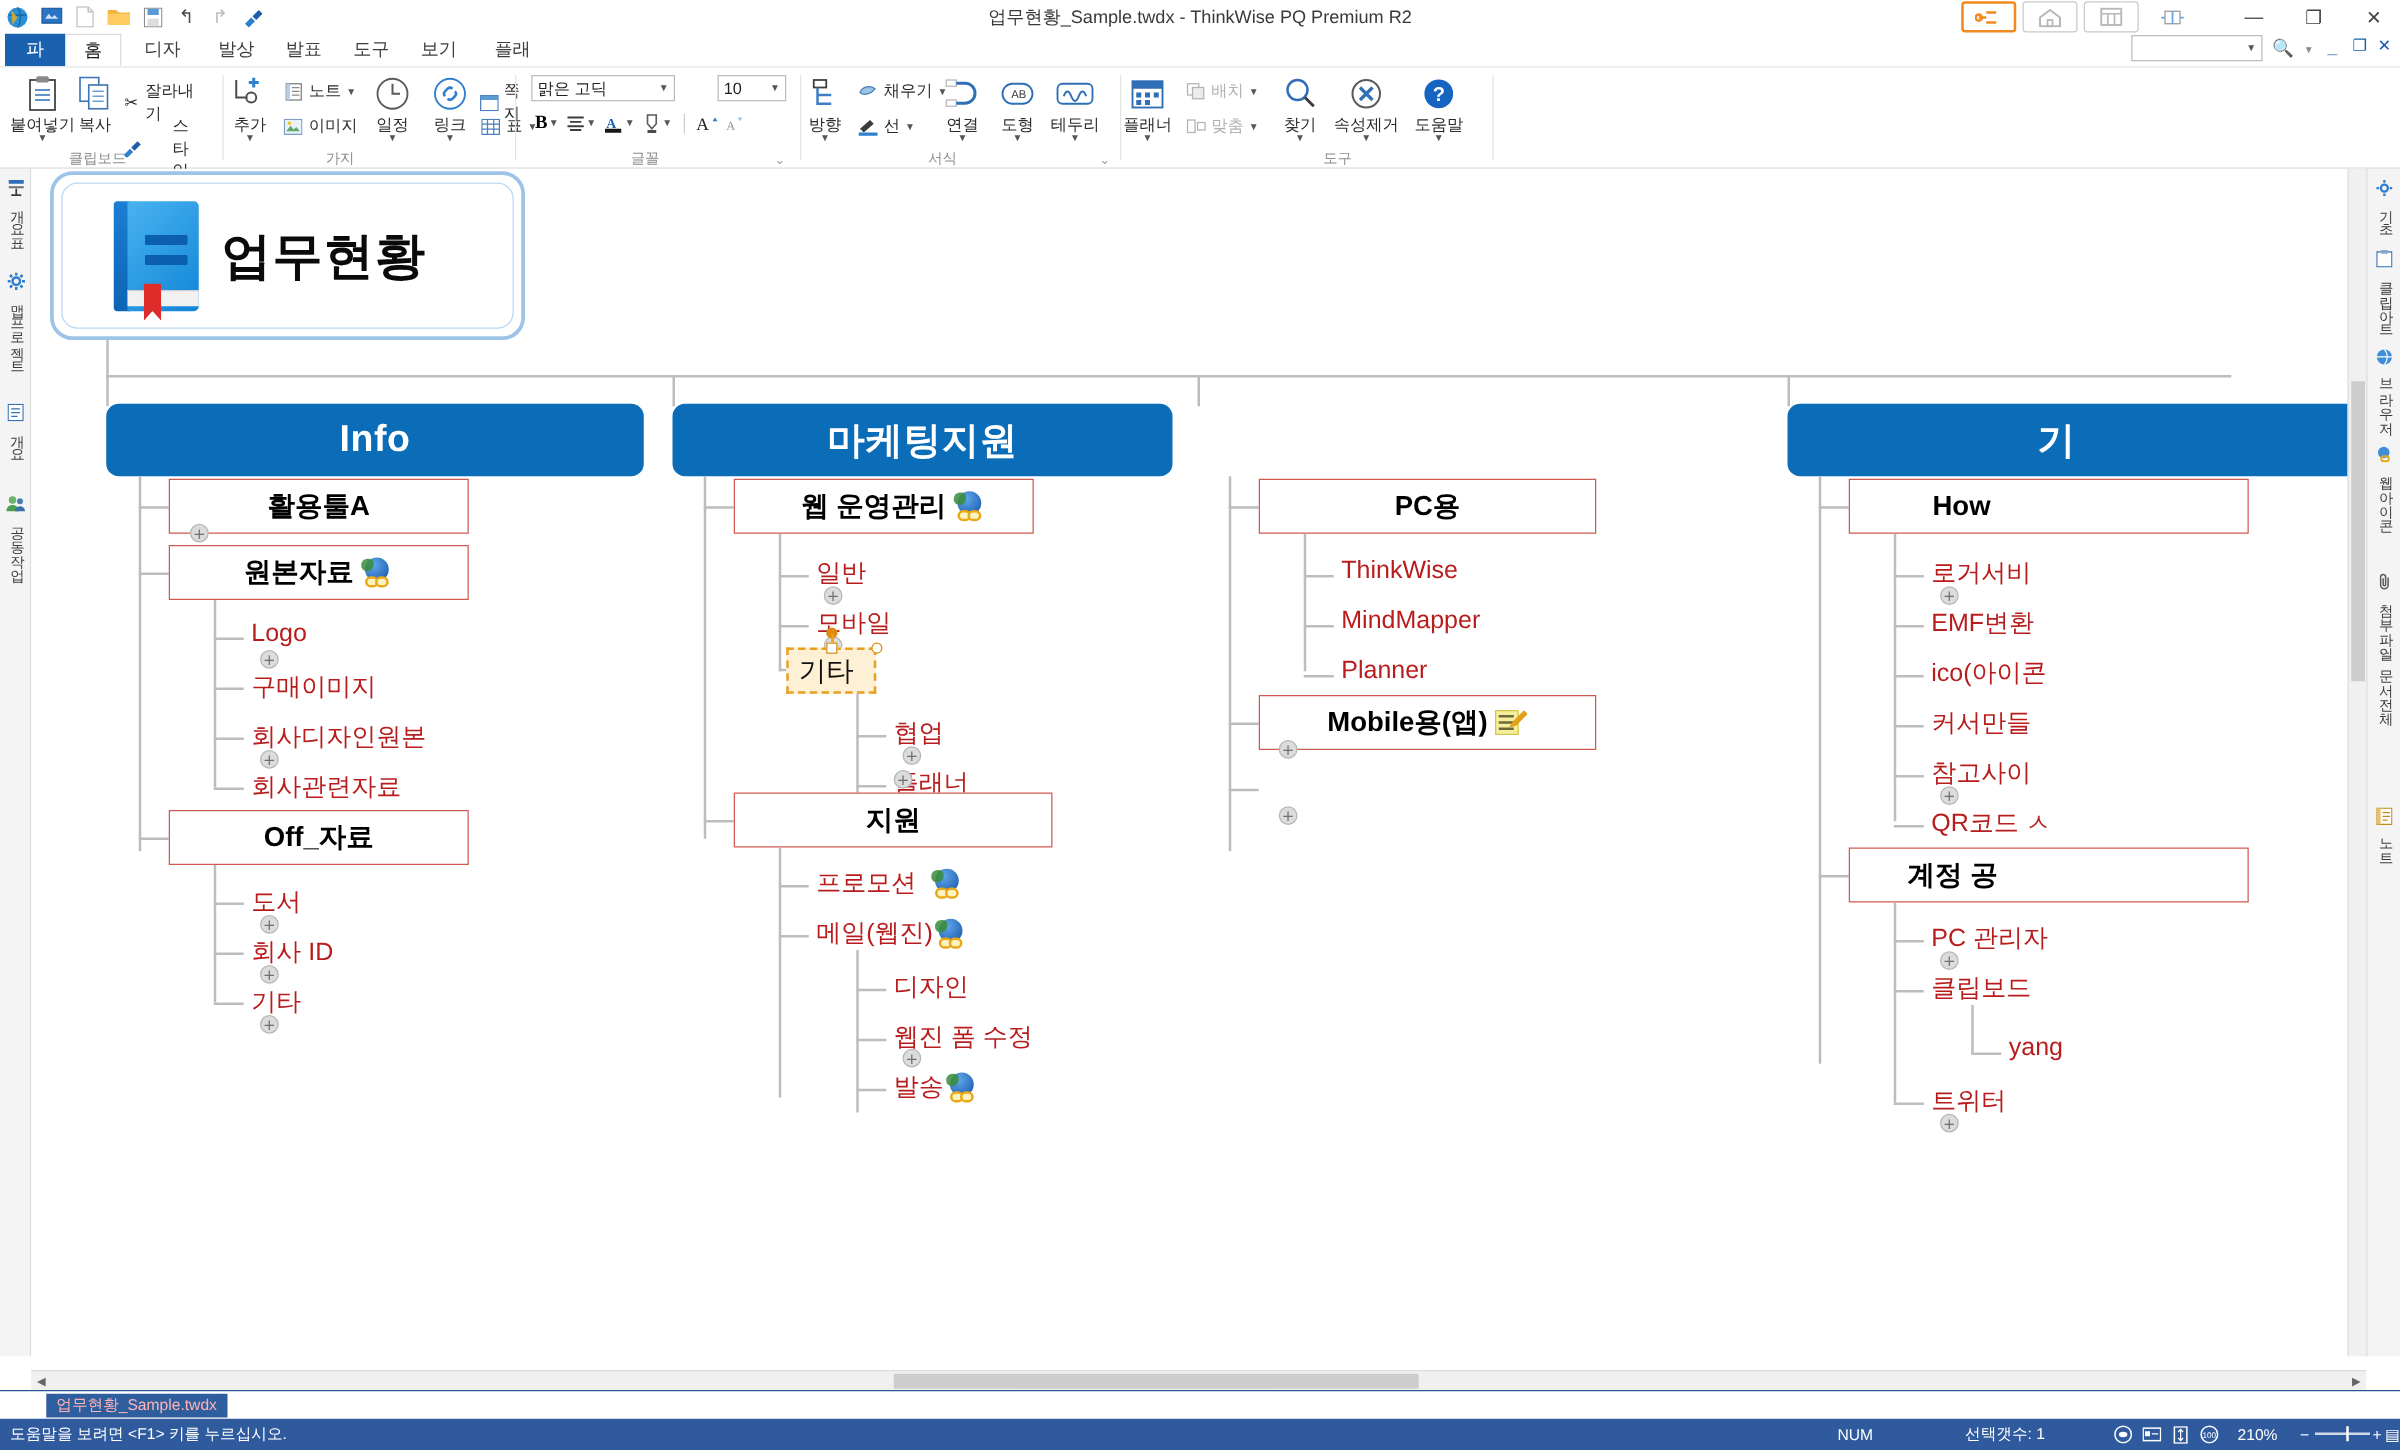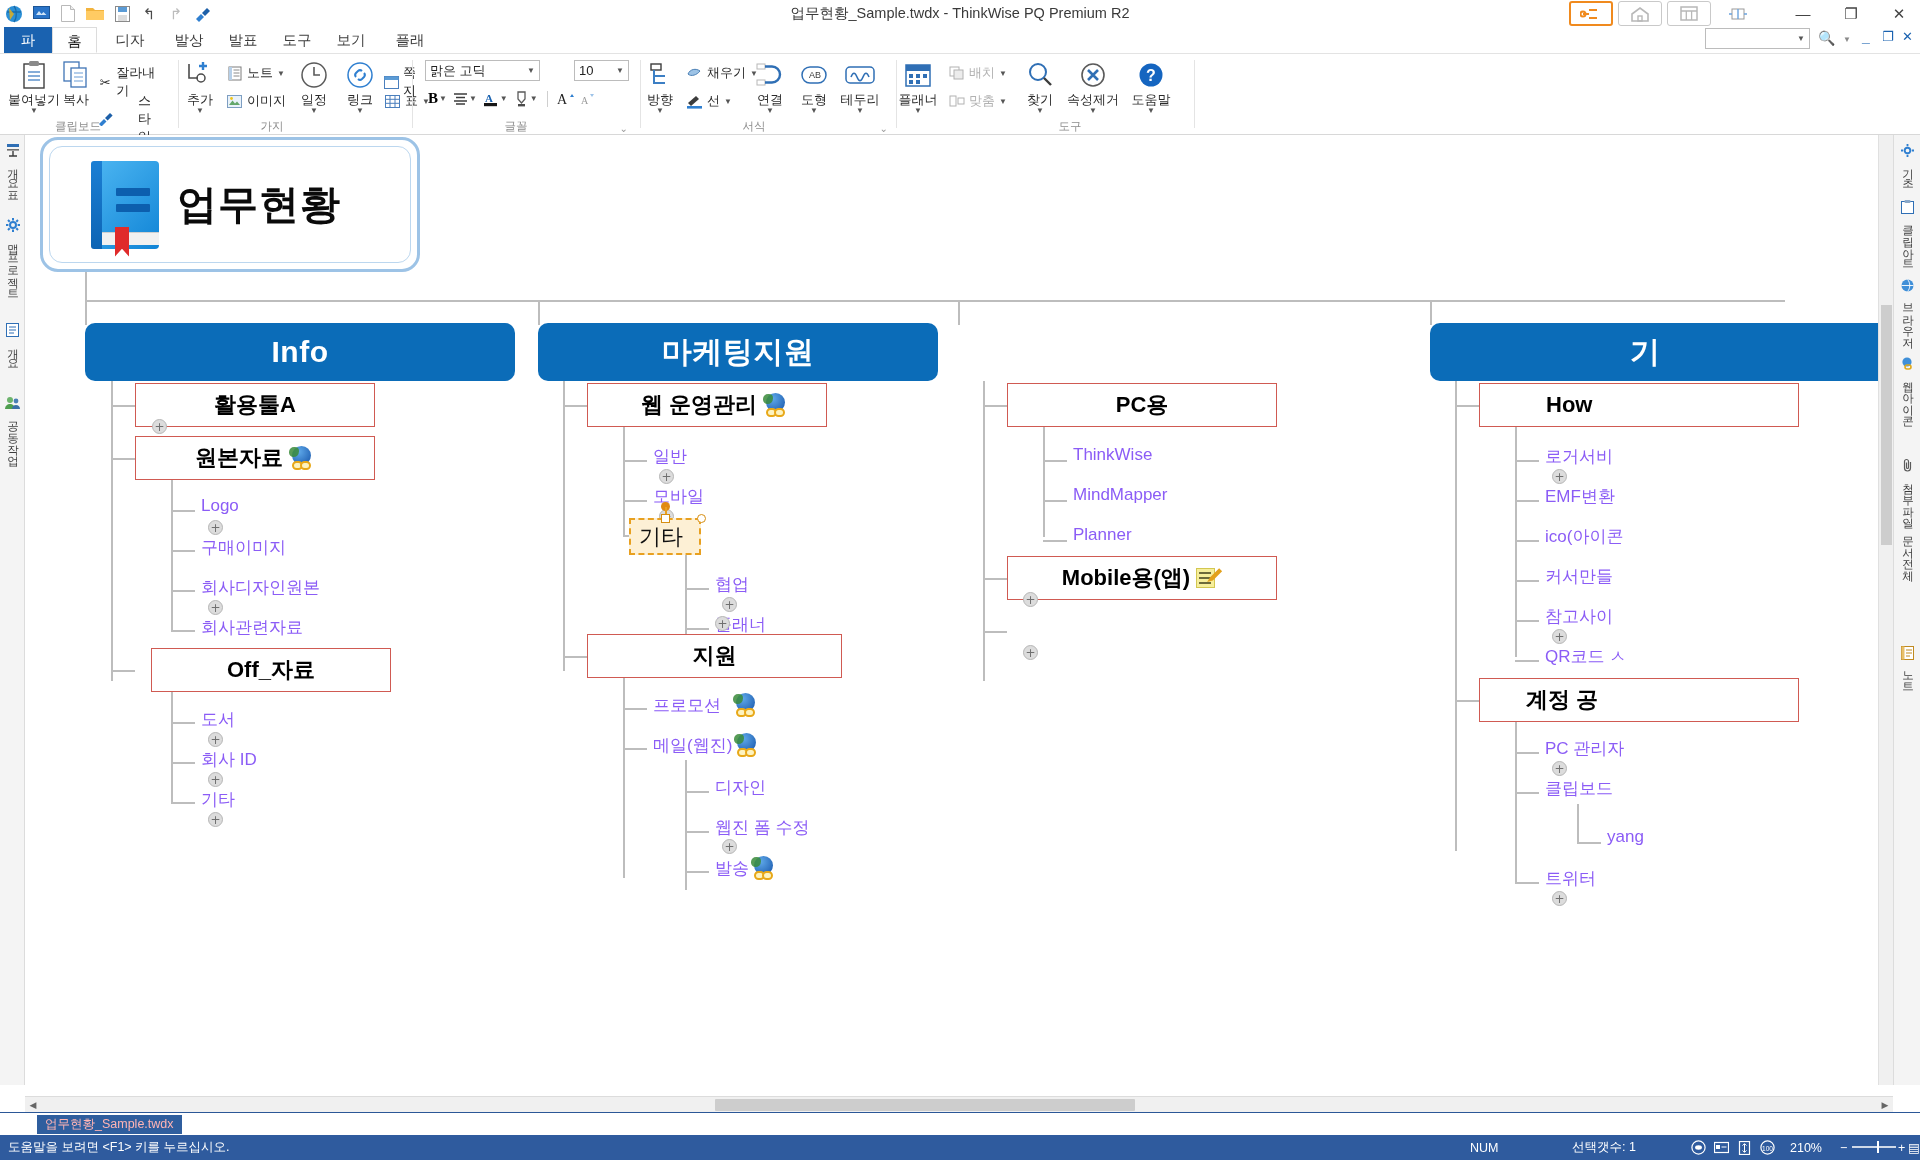--- a/index.html
+++ b/index.html
@@ -95,21 +95,21 @@
   .l1node {
     position:absolute; height:58px; background:#0b6cb8; border-radius:10px;
     display:flex; align-items:center; justify-content:center;
     color:#fff; font-size:30px; font-weight:bold; letter-spacing:0.5px;
   }
   .l2node {
     position:absolute; height:44px; border:1px solid #d05a52; background:#fff;
     display:flex; align-items:center; justify-content:center; gap:6px;
     color:#000; font-size:22px; font-weight:bold;
   }
-  .l3 { position:absolute; font-size:17px; color:#8b5cf6; white-space:nowrap; display:flex; align-items:center; gap:2px; }
+  .l3 { position:absolute; font-size:20px; color:#b91c1c; white-space:nowrap; display:flex; align-items:center; gap:2px; }
   .sel {
     position:absolute; border:2px dashed #e8a020; background:#fdf0d5;
     display:flex; align-items:center; padding:0 8px; font-size:22px; color:#111;
   }
   .handle { position:absolute; width:9px; height:9px; border:1px solid #d68e12; background:#fff; border-radius:50%; }
   .handle.sq { border-radius:0; }
   .dot { position:absolute; width:9px; height:9px; background:#e08a12; border-radius:50%; }
 
   .ln { position:absolute; background:#bdbdbd; }
   .lnv { width:2px; }
@@ -674,21 +674,21 @@
     <div class="l3" style="left:176px;top:401px;">구매이미지</div>
 
     <div class="ln lnh" style="left:146px;top:455px;width:24px;"></div>
     <div class="l3" style="left:176px;top:441px;">회사디자인원본</div>
     <div class="plus" style="left:183px;top:465px;">+</div>
 
     <div class="ln lnh" style="left:146px;top:495px;width:24px;"></div>
     <div class="l3" style="left:176px;top:481px;">회사관련자료</div>
 
     <div class="ln lnh" style="left:86px;top:535px;width:24px;"></div>
-    <div class="l2node" style="left:110px;top:513px;width:240px;margin-left:16px;">
+    <div class="l2node" style="left:110px;top:513px;width:240px;">
       <span>Off_자료</span>
     </div>
     <div class="ln lnv" style="left:146px;top:557px;height:110px;"></div>
 
     <div class="ln lnh" style="left:146px;top:587px;width:24px;"></div>
     <div class="l3" style="left:176px;top:573px;">도서</div>
     <div class="plus" style="left:183px;top:597px;">+</div>
 
     <div class="ln lnh" style="left:146px;top:627px;width:24px;"></div>
     <div class="l3" style="left:176px;top:613px;">회사 ID</div>

